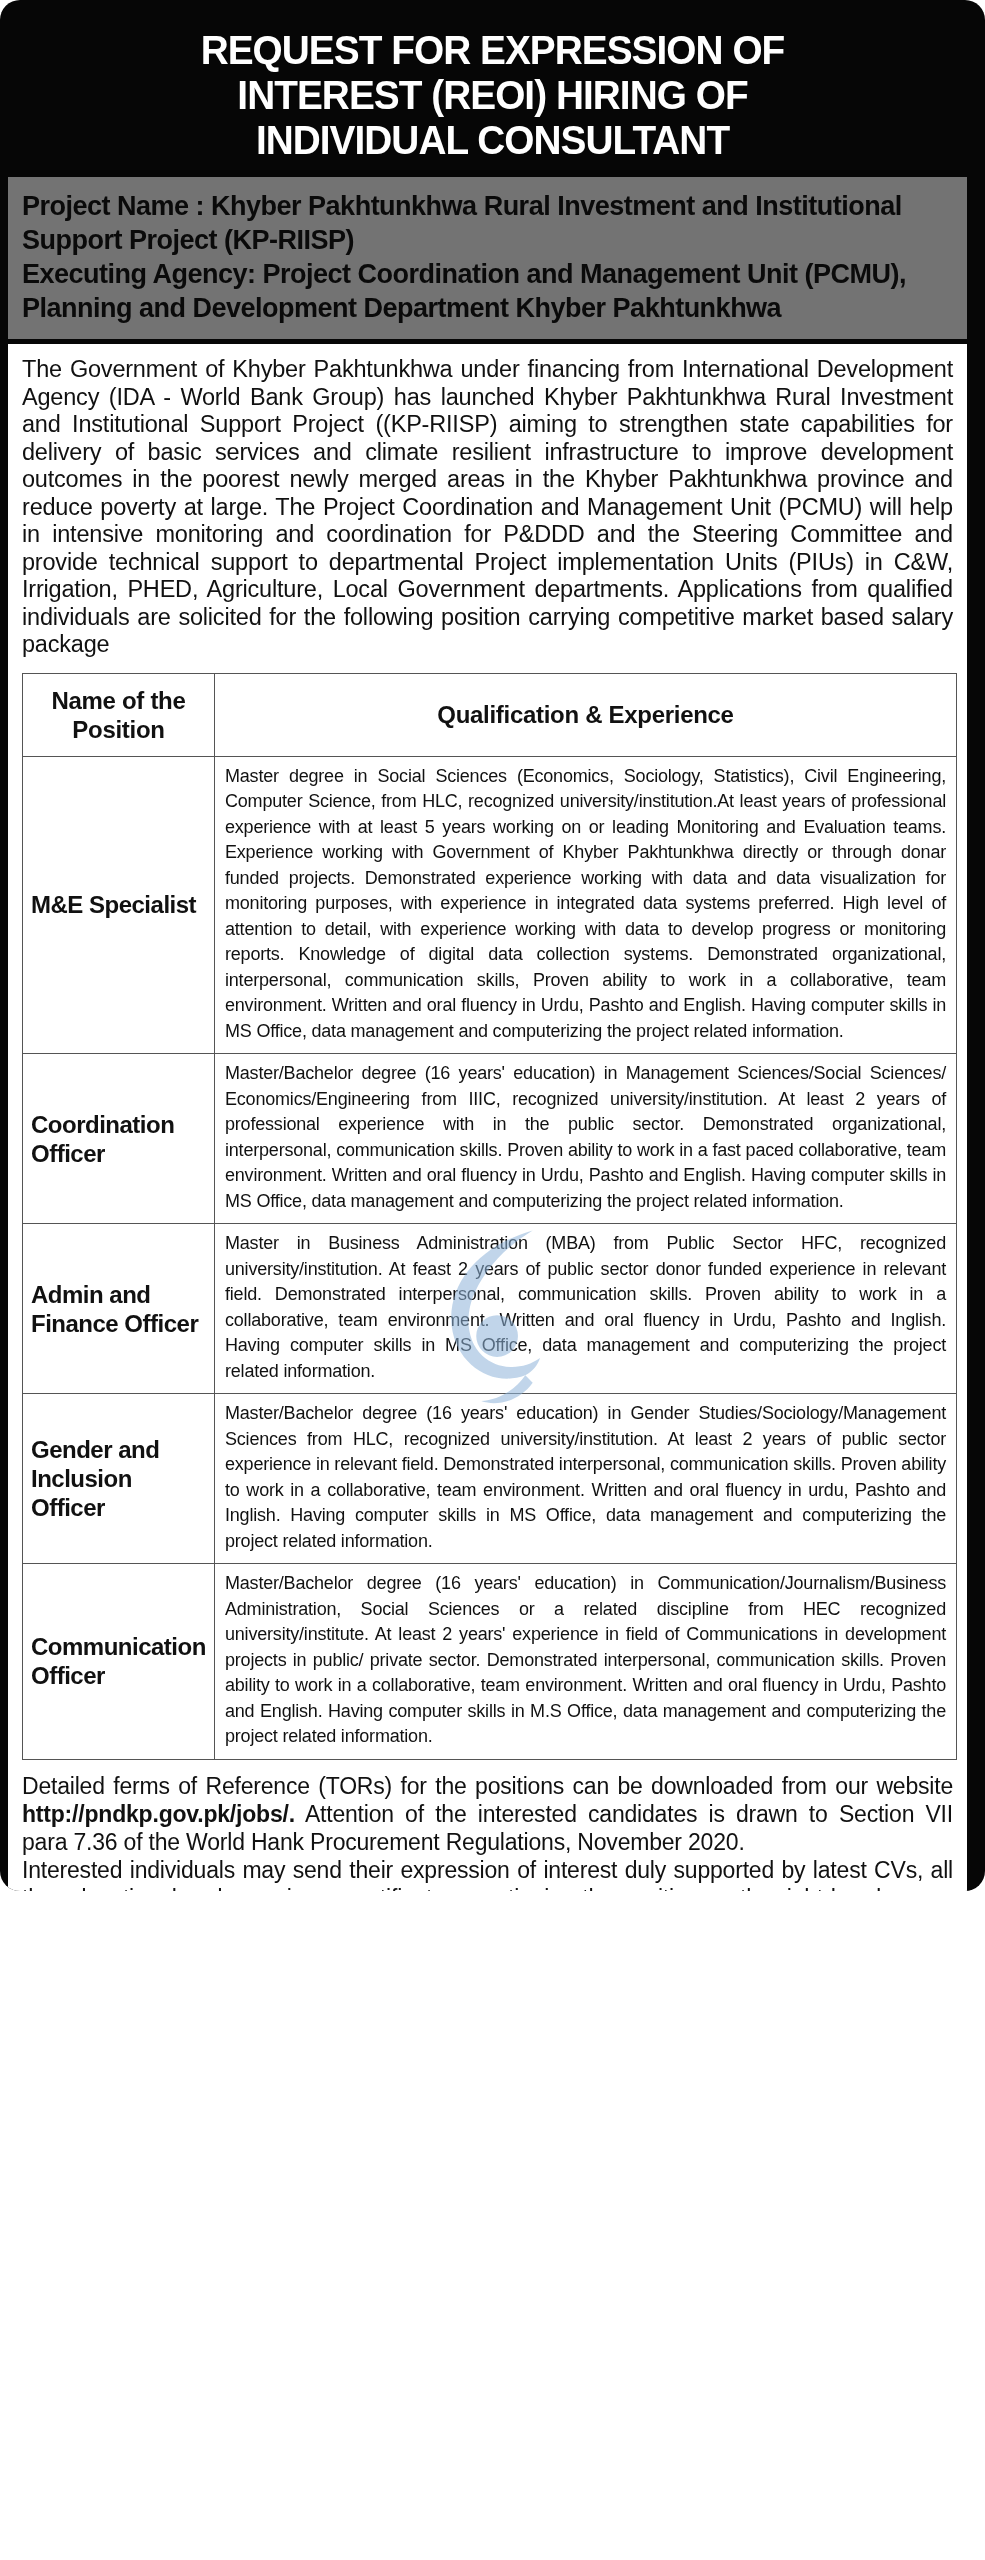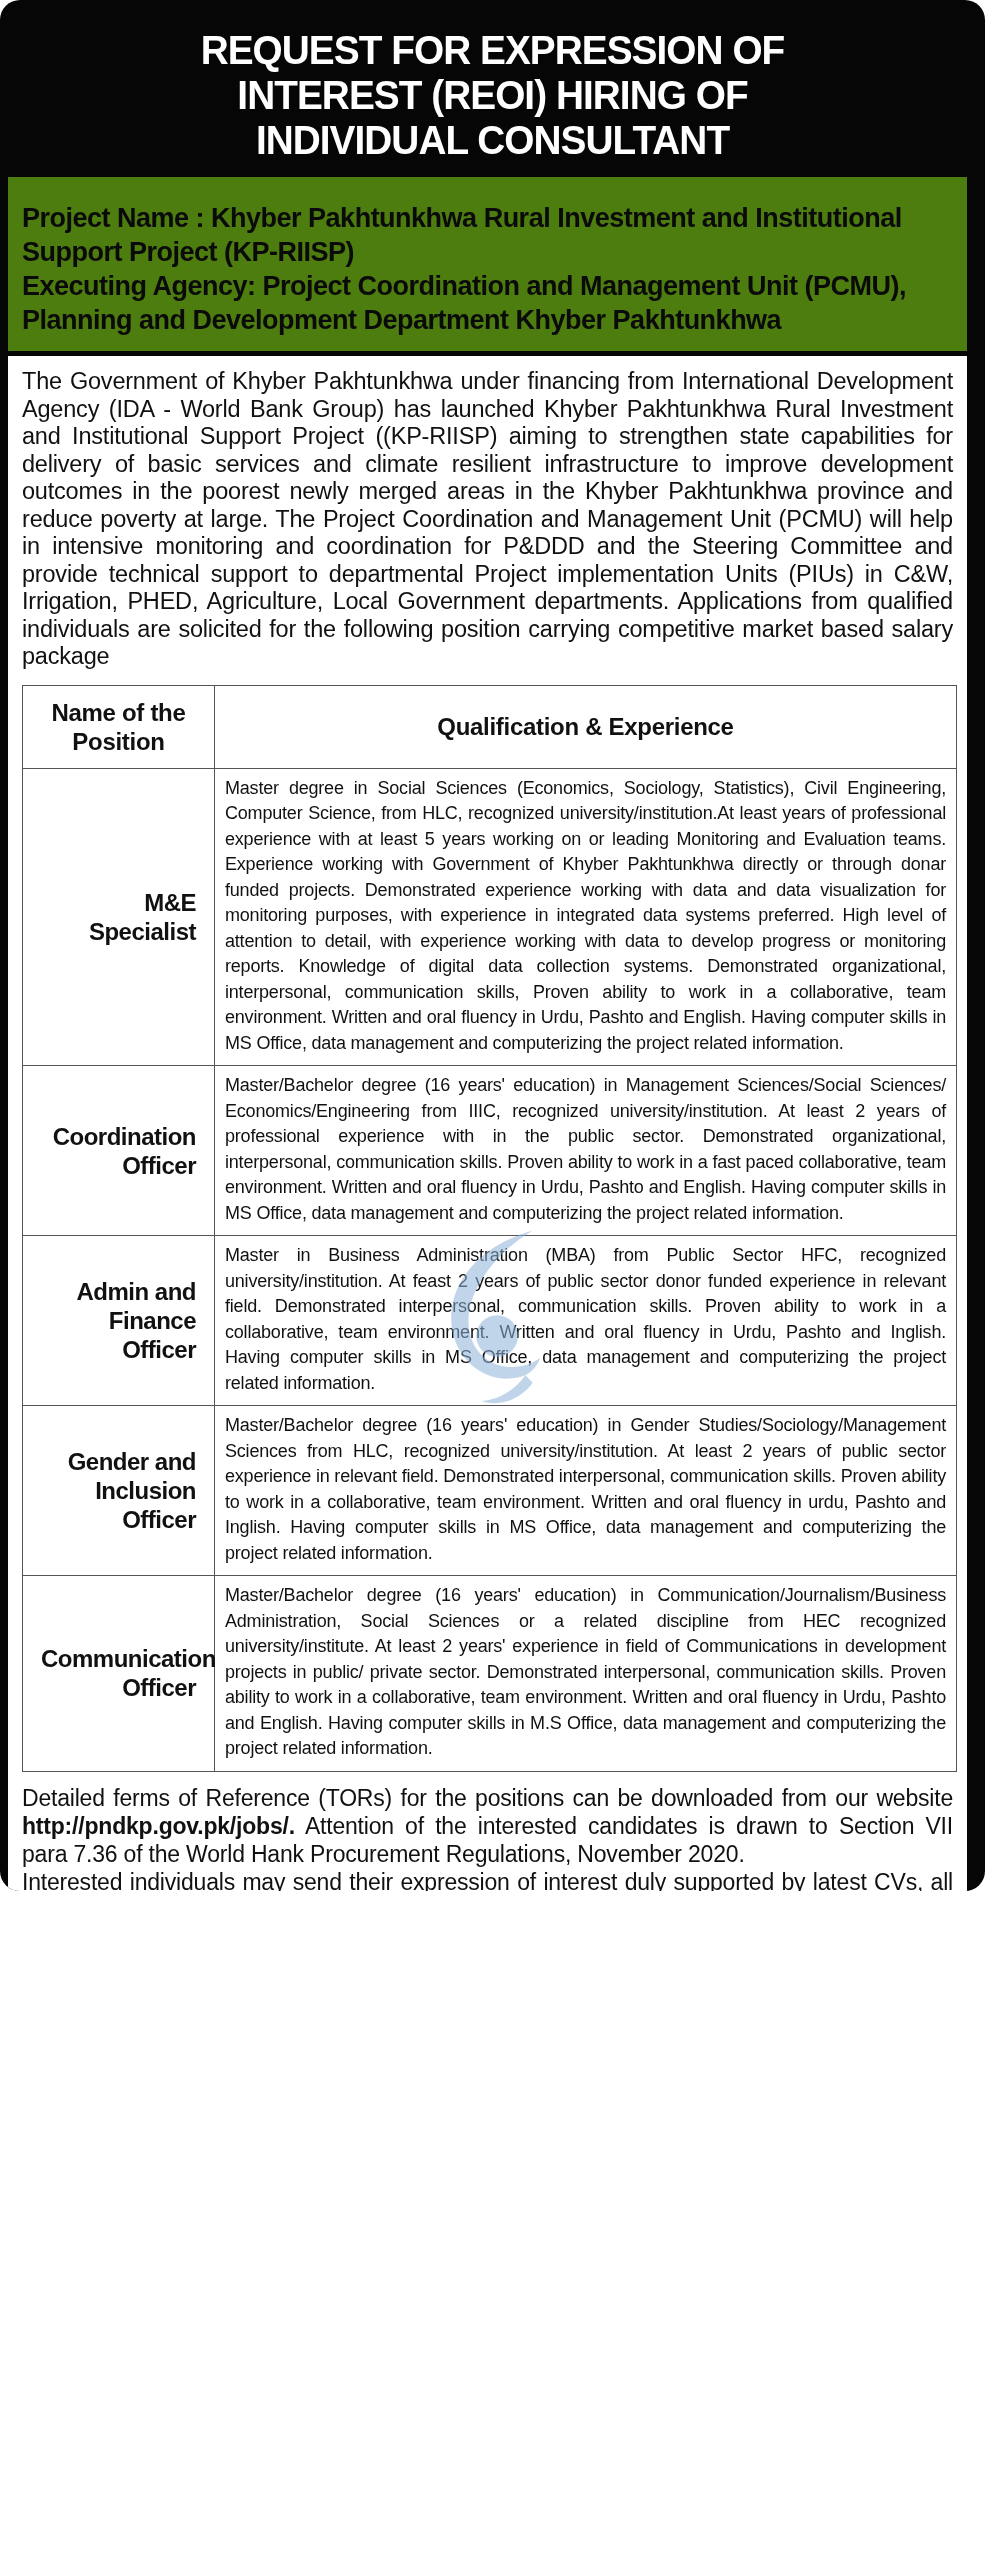--- a/index.html
+++ b/index.html
@@ -28,23 +28,23 @@
     font-size: 40px;
     line-height: 45px;
     letter-spacing: -1px;
     text-align: center;
     padding-top: 28px;
     transform: scaleX(0.97);
   }
 
   
   .project-box {
-    background: #4d7c0f;
+    background: #737373;
     margin: 14px 18px 0 8px;
-    padding: 24px 14px 14px;
+    padding: 12px 14px 14px;
     color: #0a0a0a;
   }
   .project-box p {
     font-weight: bold;
     font-size: 27px;
     line-height: 34px;
     letter-spacing: -0.5px;
   }
 
   
@@ -77,23 +77,23 @@
     line-height: 29px;
     font-weight: bold;
     text-align: center;
     padding: 12px 6px;
     letter-spacing: -0.3px;
   }
   td.position-cell {
     font-weight: bold;
     font-size: 24px;
     line-height: 29px;
-    text-align: right;
+    text-align: left;
     vertical-align: middle;
-    padding: 6px 18px;
+    padding: 6px 8px;
     letter-spacing: -0.5px;
   }
   td.qual-cell {
     font-size: 18px;
     line-height: 25.5px;
     text-align: justify;
     padding: 7px 10px 9px;
     vertical-align: top;
     letter-spacing: -0.2px;
   }

